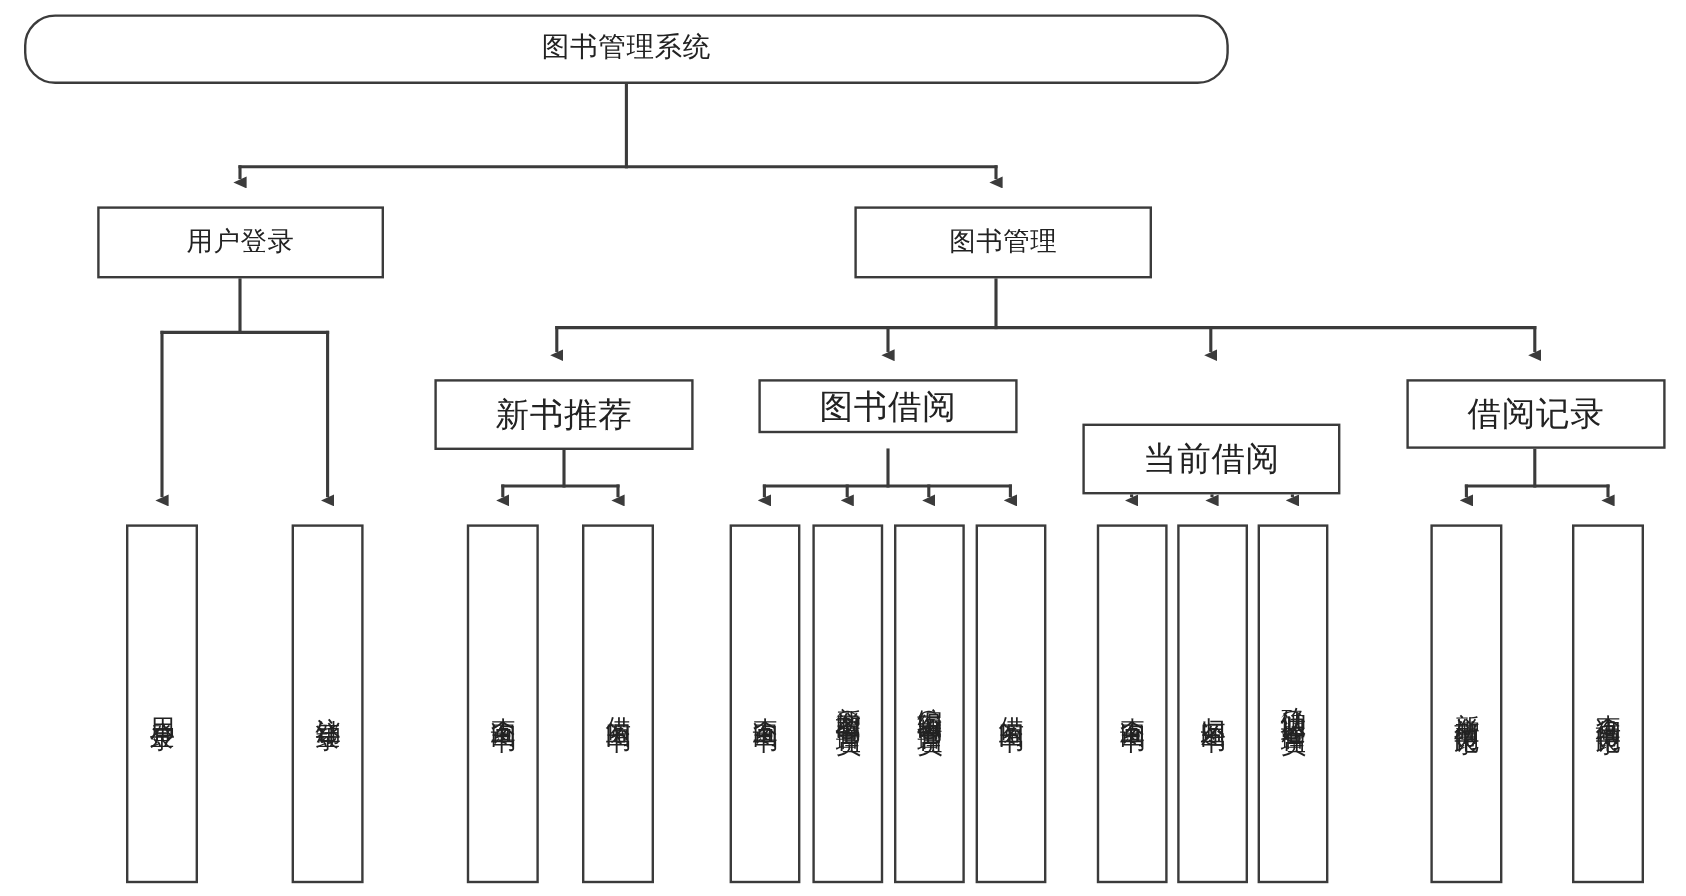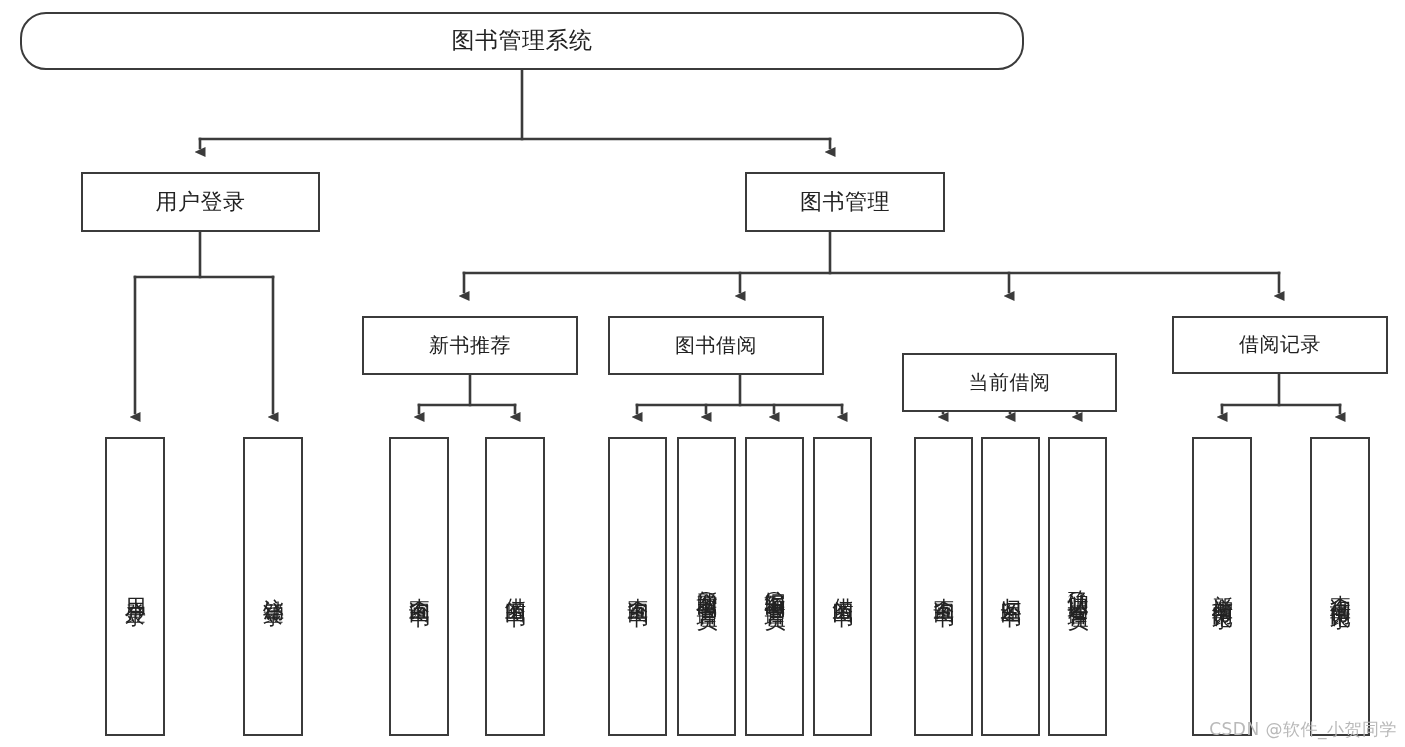--- a/index.html
+++ b/index.html
@@ -47,21 +47,21 @@
     letter-spacing: 0.5px;
   }
   .node-box.vertical .node-label {
     writing-mode: vertical-rl;
     text-orientation: upright;
     letter-spacing: 3px;
     font-size: 21px;
   }
   .node-box.root .node-label { font-size: 23px; }
   .node-box.level1 .node-label { font-size: 22px; }
-  .node-box.level2 .node-label { font-size: 20px; }
+  .node-box.level2 .node-label { font-size: 28px; }
   .watermark {
     position: absolute;
     right: 8px;
     bottom: 6px;
     color: #b9b9b9;
     font-size: 17px;
     letter-spacing: 0.5px;
     z-index: 5;
     white-space: nowrap;
     pointer-events: none;
@@ -122,28 +122,28 @@
     </g>
   </svg>
 
   <div class="node-box root" style="left: 20px; top: 12px; width: 1004px; height: 58px; border-radius: 26px;">
     <span class="node-label">图书管理系统</span>
   </div>
 
   <div class="node-box level1" style="left: 81px; top: 172px; width: 239px; height: 60px;">
     <span class="node-label">用户登录</span>
   </div>
-  <div class="node-box level1" style="left: 712px; top: 172px; width: 200px; height: 60px; margin-left: 33px;">
+  <div class="node-box level1" style="left: 712px; top: 172px; width: 248px; height: 60px;">
     <span class="node-label">图书管理</span>
   </div>
 
   <div class="node-box level2" style="left: 362px; top: 316px; width: 216px; height: 59px;">
     <span class="node-label">新书推荐</span>
   </div>
-  <div class="node-box level2" style="left: 608px; top: 316px; width: 216px; height: 59px;">
+  <div class="node-box level2" style="left: 632px; top: 316px; width: 216px; height: 45px;">
     <span class="node-label">图书借阅</span>
   </div>
   <div class="node-box level2" style="left: 902px; top: 316px; width: 215px; height: 59px; margin-top: 37px;">
     <span class="node-label">当前借阅</span>
   </div>
   <div class="node-box level2" style="left: 1172px; top: 316px; width: 216px; height: 58px;">
     <span class="node-label">借阅记录</span>
   </div>
 
   <div class="node-box vertical" style="left: 105px; top: 437px; width: 60px; height: 299px;">
@@ -179,15 +179,14 @@
   <div class="node-box vertical" style="left: 1048px; top: 437px; width: 59px; height: 299px;">
     <span class="node-label">确认归还（管理员）</span>
   </div>
   <div class="node-box vertical" style="left: 1192px; top: 437px; width: 60px; height: 299px;">
     <span class="node-label">新增借阅记录</span>
   </div>
   <div class="node-box vertical" style="left: 1310px; top: 437px; width: 60px; height: 299px;">
     <span class="node-label">查询借阅记录</span>
   </div>
 
-  <div class="watermark">CSDN @软件_小贺同学</div>
 
 </div>
 
 </body></html>

